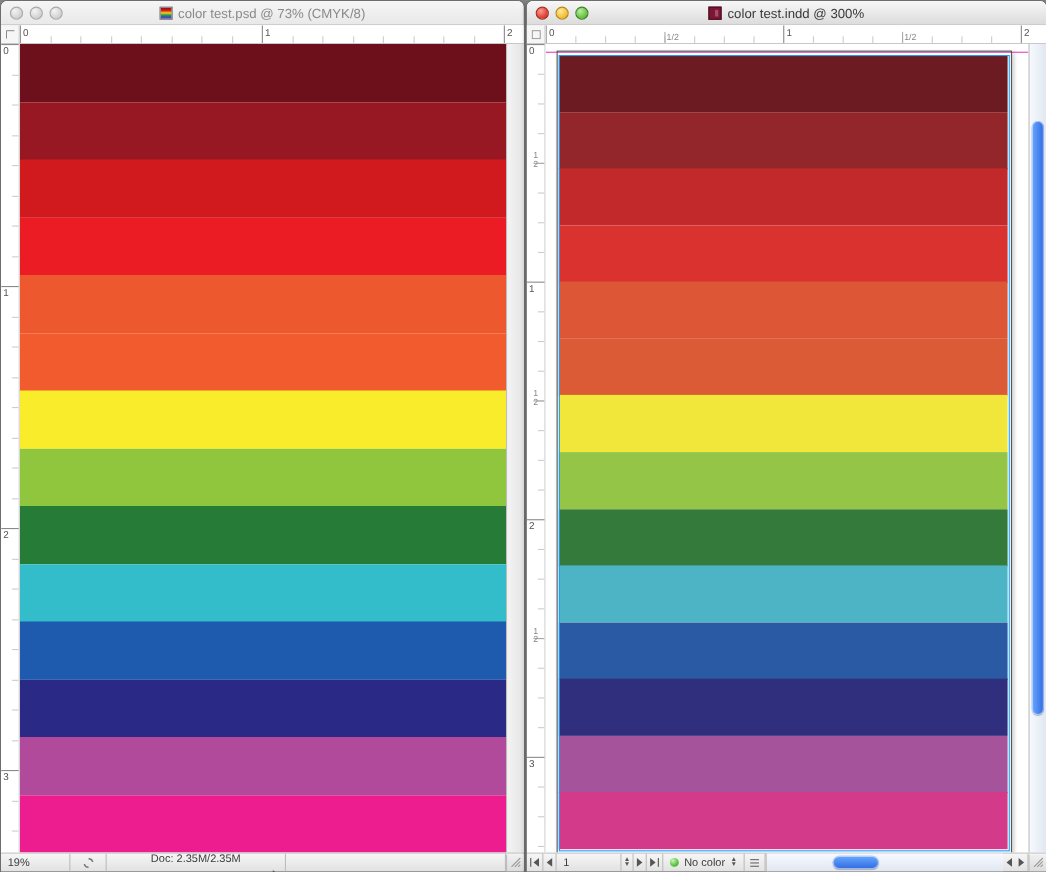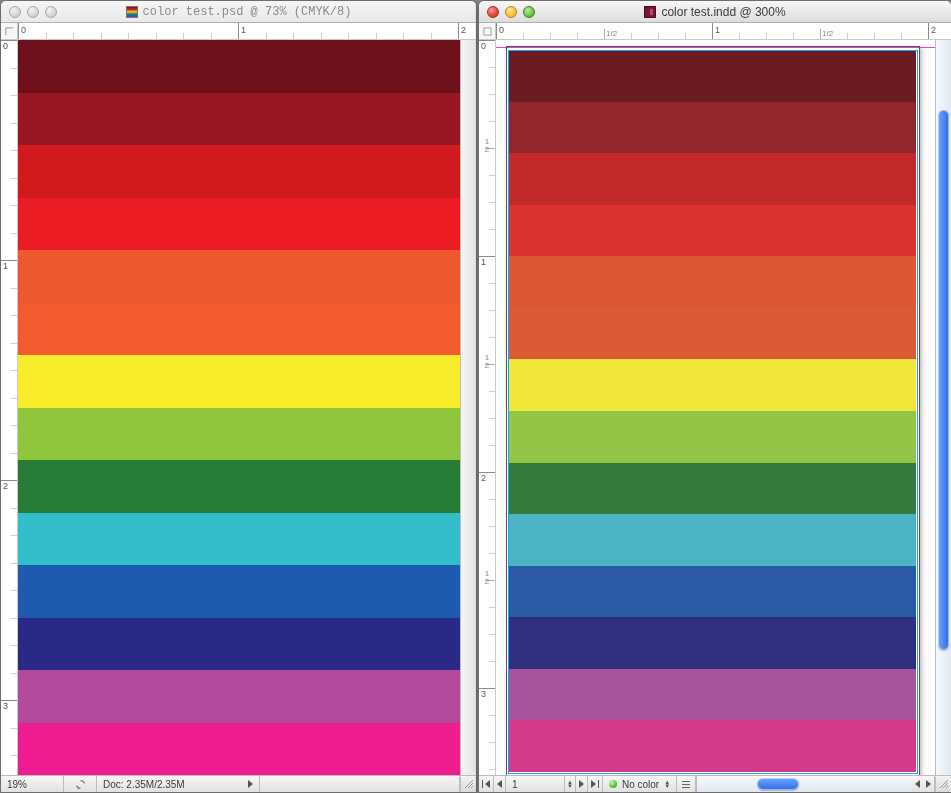--- a/index.html
+++ b/index.html
@@ -3,21 +3,21 @@
 <meta charset="utf-8">
 <style>
   html,body{margin:0;padding:0;height:100%;font-family:"Lucida Grande",Helvetica,Arial,sans-serif;font-size:11px;color:#333;background:#888;}
   .stage{position:relative;width:951px;height:793px;overflow:hidden;}
   .win{position:absolute;top:0;bottom:0;display:flex;flex-direction:column;background:#fff;border:1px solid #6d6d6d;border-radius:6px 6px 0 0;box-shadow:0 1px 4px rgba(0,0,0,.25);}
   .win.left{left:0;width:475px;}
   .win.right{left:478px;width:472px;}
 
   
   .titlebar{height:21px;display:flex;align-items:center;position:relative;background:linear-gradient(#f7f7f7,#dcdcdc);border-bottom:1px solid #b0b0b0;border-radius:6px 6px 0 0;}
-  .titlebar.inactive{background:linear-gradient(#f5f5f5,#e9e9e9);font-family:Liberation Mono, monospace;}
+  .titlebar.inactive{background:linear-gradient(#f5f5f5,#e9e9e9);}
   .lights{display:flex;gap:6px;padding-left:8px;position:relative;z-index:2;}
   .light{width:12px;height:12px;border-radius:50%;border:1px solid rgba(0,0,0,.2);box-sizing:border-box;}
   .light.red   {background:radial-gradient(circle at 35% 30%,#ff9a90,#e1453a 60%,#c83228);border-color:#a12f25;}
   .light.yellow{background:radial-gradient(circle at 35% 30%,#ffe9a0,#f5c138 60%,#e0a623);border-color:#b6841d;}
   .light.green {background:radial-gradient(circle at 35% 30%,#b7eda0,#6cc646 60%,#4fa232);border-color:#3f7f28;}
   .light.dim   {background:radial-gradient(circle at 35% 30%,#f4f4f4,#d5d5d5 60%,#c2c2c2);border-color:#a9a9a9;}
   .title{position:absolute;left:0;right:0;text-align:center;font-size:12px;color:#3a3a3a;display:flex;justify-content:center;align-items:center;gap:5px;pointer-events:none;}
   .titlebar.inactive .title{color:#8a8a8a;}
   .app-icon{width:12px;height:12px;display:inline-block;}
   .app-icon.ps{background:linear-gradient(#8b0d16,#e01c1c 26%,#f3d31b 48%,#2e9f43 66%,#1f5fc0 83%,#8d2aa0);border:1px solid #777;box-sizing:border-box;}
@@ -170,21 +170,21 @@
 
   <div class="status">
     <div class="cell" style="width:50px;">
       <span>19%</span>
     </div>
     <div class="cell" style="width:20px;justify-content:center;">
       <svg class="sync" viewBox="0 0 12 12">
             <path d="M6 1a5 5 0 0 1 4.9 4H9.5A3.5 3.5 0 0 0 6 2.5V1zm0 10a5 5 0 0 1-4.9-4h1.4A3.5 3.5 0 0 0 6 9.5V11z" fill="#777"></path>
           </svg>
     </div>
-    <div class="cell" style="width:150px;">
+    <div class="cell" style="width:150px;flex-direction:column;">
       <span>Doc: 2.35M/2.35M</span>
       <span class="tri r" style="margin-left:auto;"></span>
     </div>
     <div class="cell grow" style="padding:0;"></div>
     <div class="resize">
       <svg viewBox="0 0 10 10">
             <path d="M9 1 L1 9 M9 4 L4 9 M9 7 L7 9" stroke="#999" stroke-width="1"></path>
           </svg>
     </div>
   </div>

